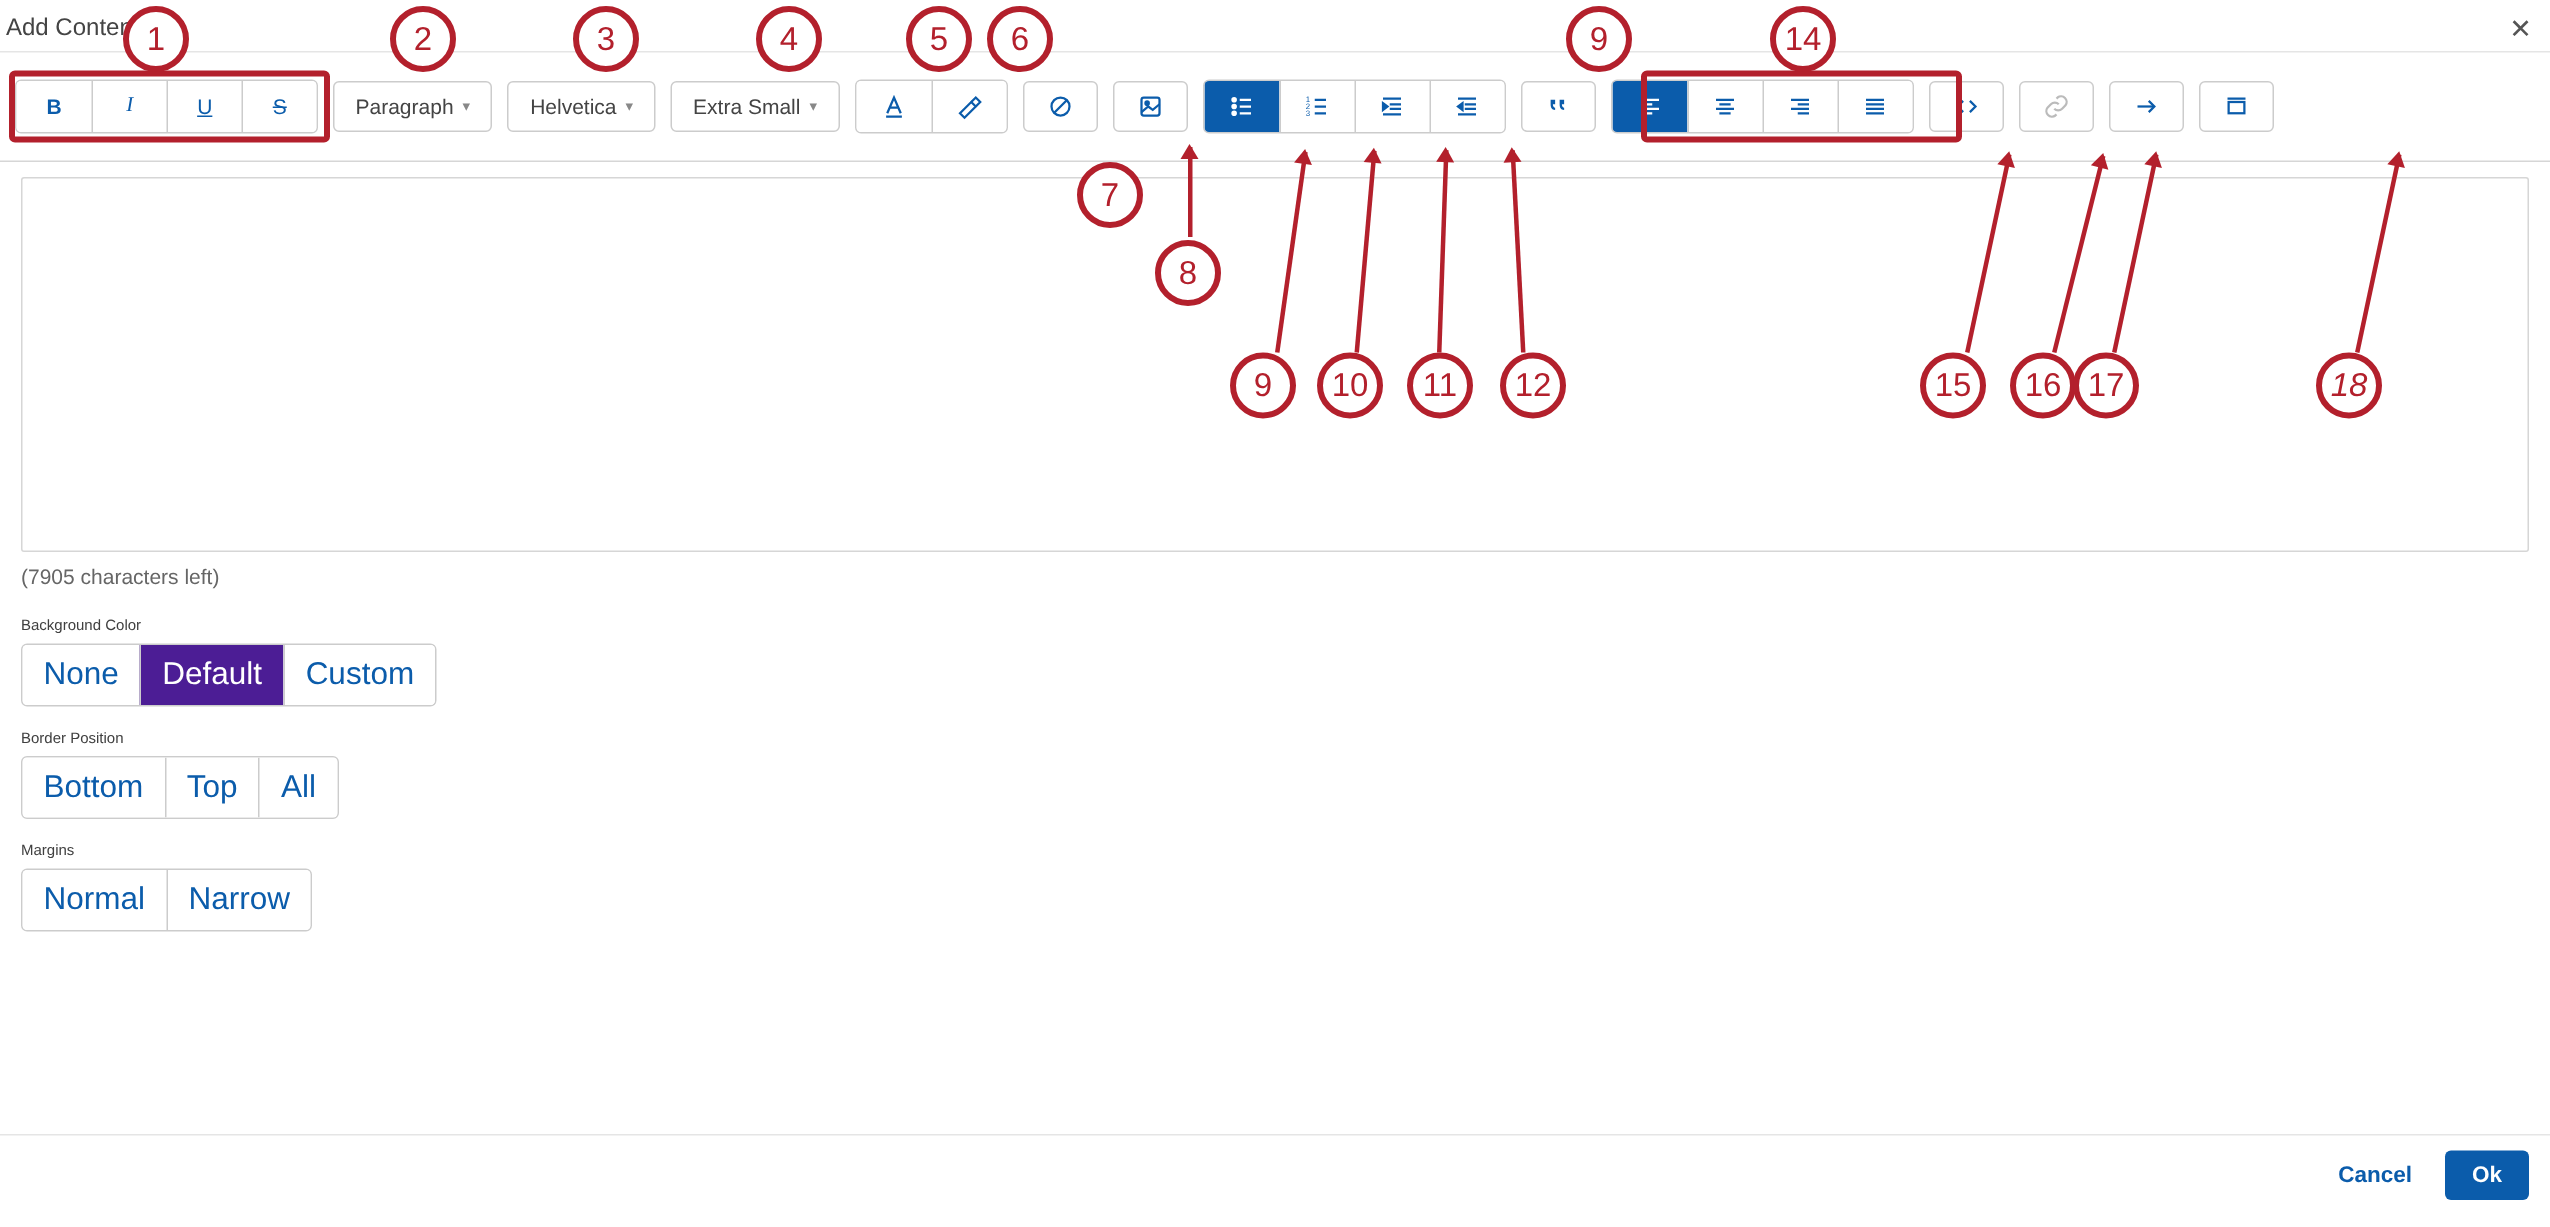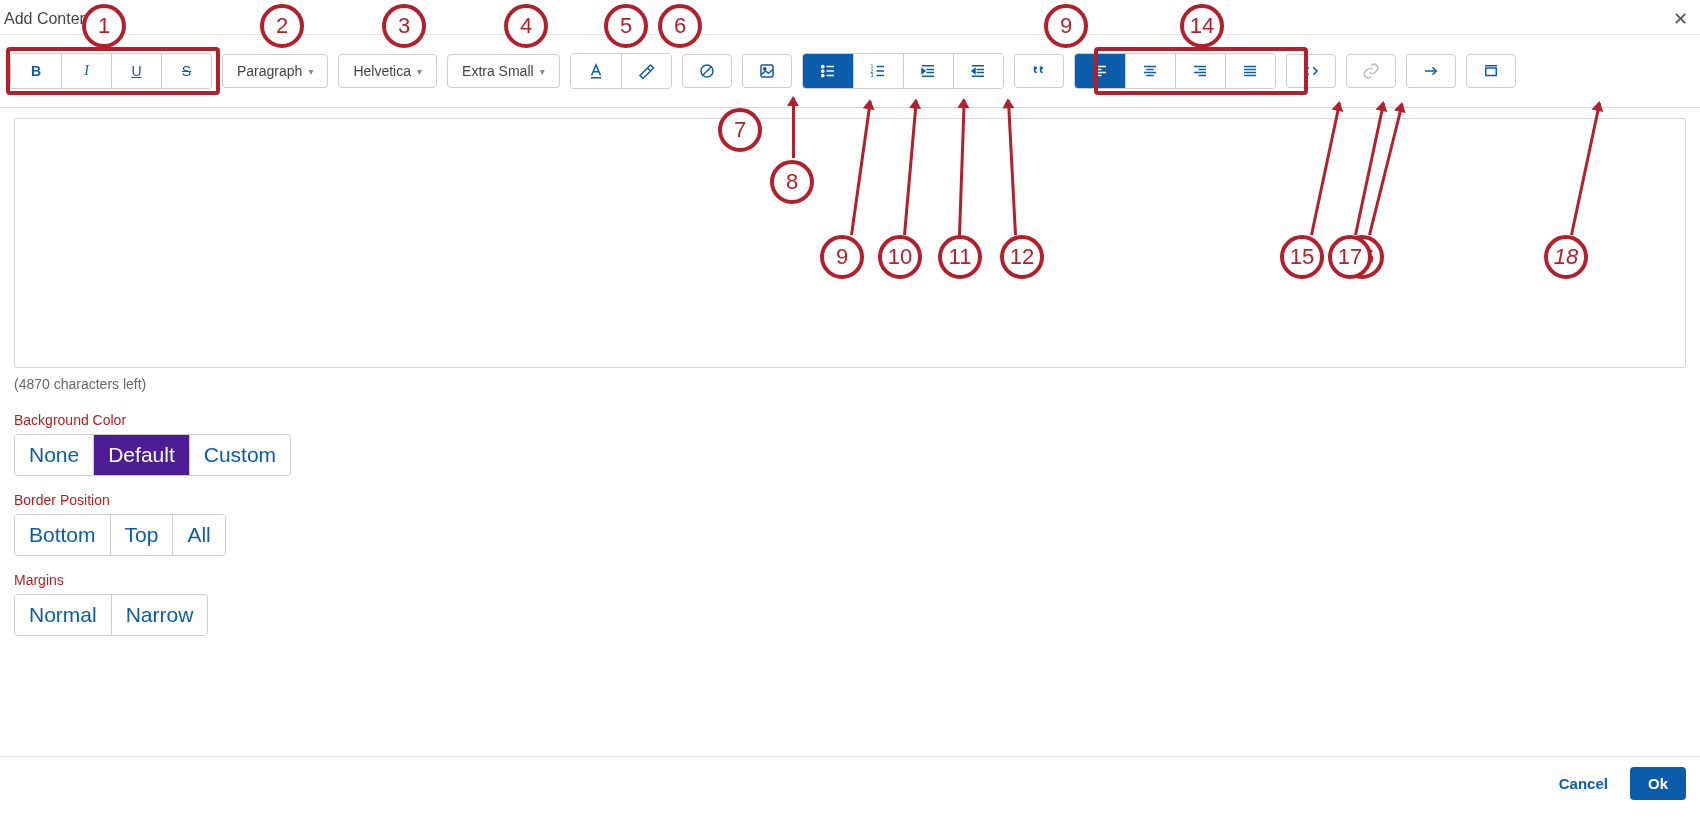--- a/index.html
+++ b/index.html
@@ -80,22 +80,22 @@
   }
   .editor ul { margin: 6px 0; padding-left: 36px; }
   .editor ul ul { padding-left: 40px; }
   .charsleft {
     padding: 4px 14px;
     color: #666;
     font-size: 14px;
   }
   .section-label {
     padding: 16px 14px 6px 14px;
-    color: #b91c1c;
-    font-size: 14px;
+    color: #404040;
+    font-size: 10px;
   }
   .opt-row { padding: 0 14px; }
   .seg-group {
     display: inline-flex;
     border: 1px solid #ccc;
     border-radius: 4px;
     overflow: hidden;
   }
   .seg {
     padding: 8px 14px;
@@ -403,33 +403,33 @@
 </div>
 
 <div class="callout" style="top:235px; left:1280px;">
   <div class="arrow" style="height:135px; top:-135px; left:30px; transform:rotate(12deg); transform-origin:bottom;"></div>
   <div class="circle">15</div>
 </div>
 <div class="callout" style="top:235px; left:1340px;">
   <div class="arrow" style="height:135px; top:-135px; left:28px; transform:rotate(14deg); transform-origin:bottom;"></div>
   <div class="circle">16</div>
 </div>
-<div class="callout" style="top:235px; left:1328px;">
+<div class="callout" style="top:235px; left:1382px;">
   <div class="arrow" style="height:135px; top:-135px; left:26px; transform:rotate(12deg); transform-origin:bottom;"></div>
   <div class="circle">17</div>
 </div>
 <div class="callout" style="top:235px; left:1544px;font-style:italic;">
   <div class="arrow" style="height:135px; top:-135px; left:26px; transform:rotate(12deg); transform-origin:bottom;"></div>
   <div class="circle">18</div>
 </div>
 
 <div class="editor">
 </div>
 
-<div class="charsleft">(4870 characters left)</div>
+<div class="charsleft">(7905 characters left)</div>
 
 <div class="section-label">Background Color</div>
 <div class="opt-row">
   <div class="seg-group">
     <button class="seg">None</button>
     <button class="seg active">Default</button>
     <button class="seg">Custom</button>
   </div>
 </div>
 

